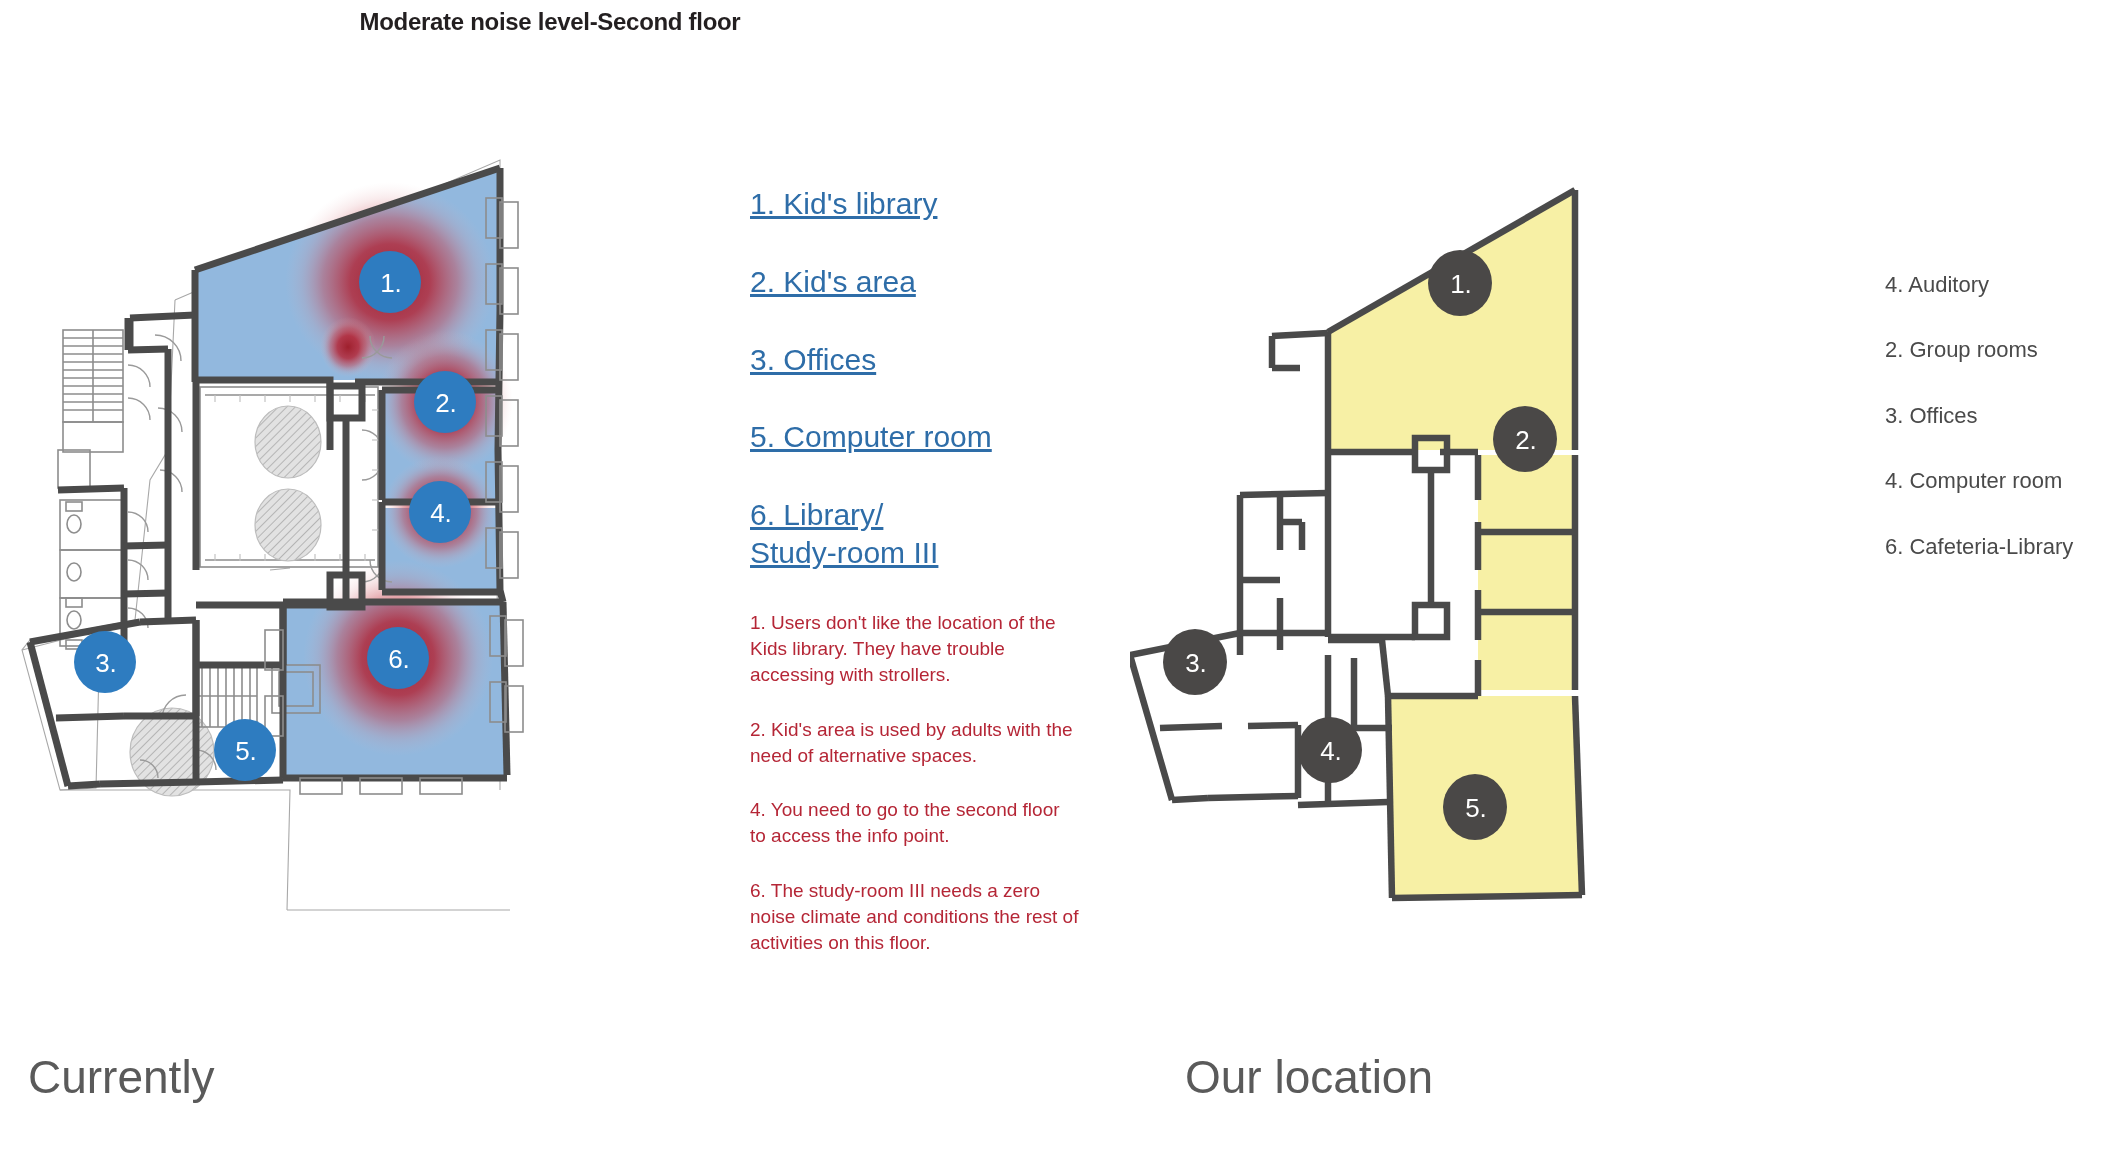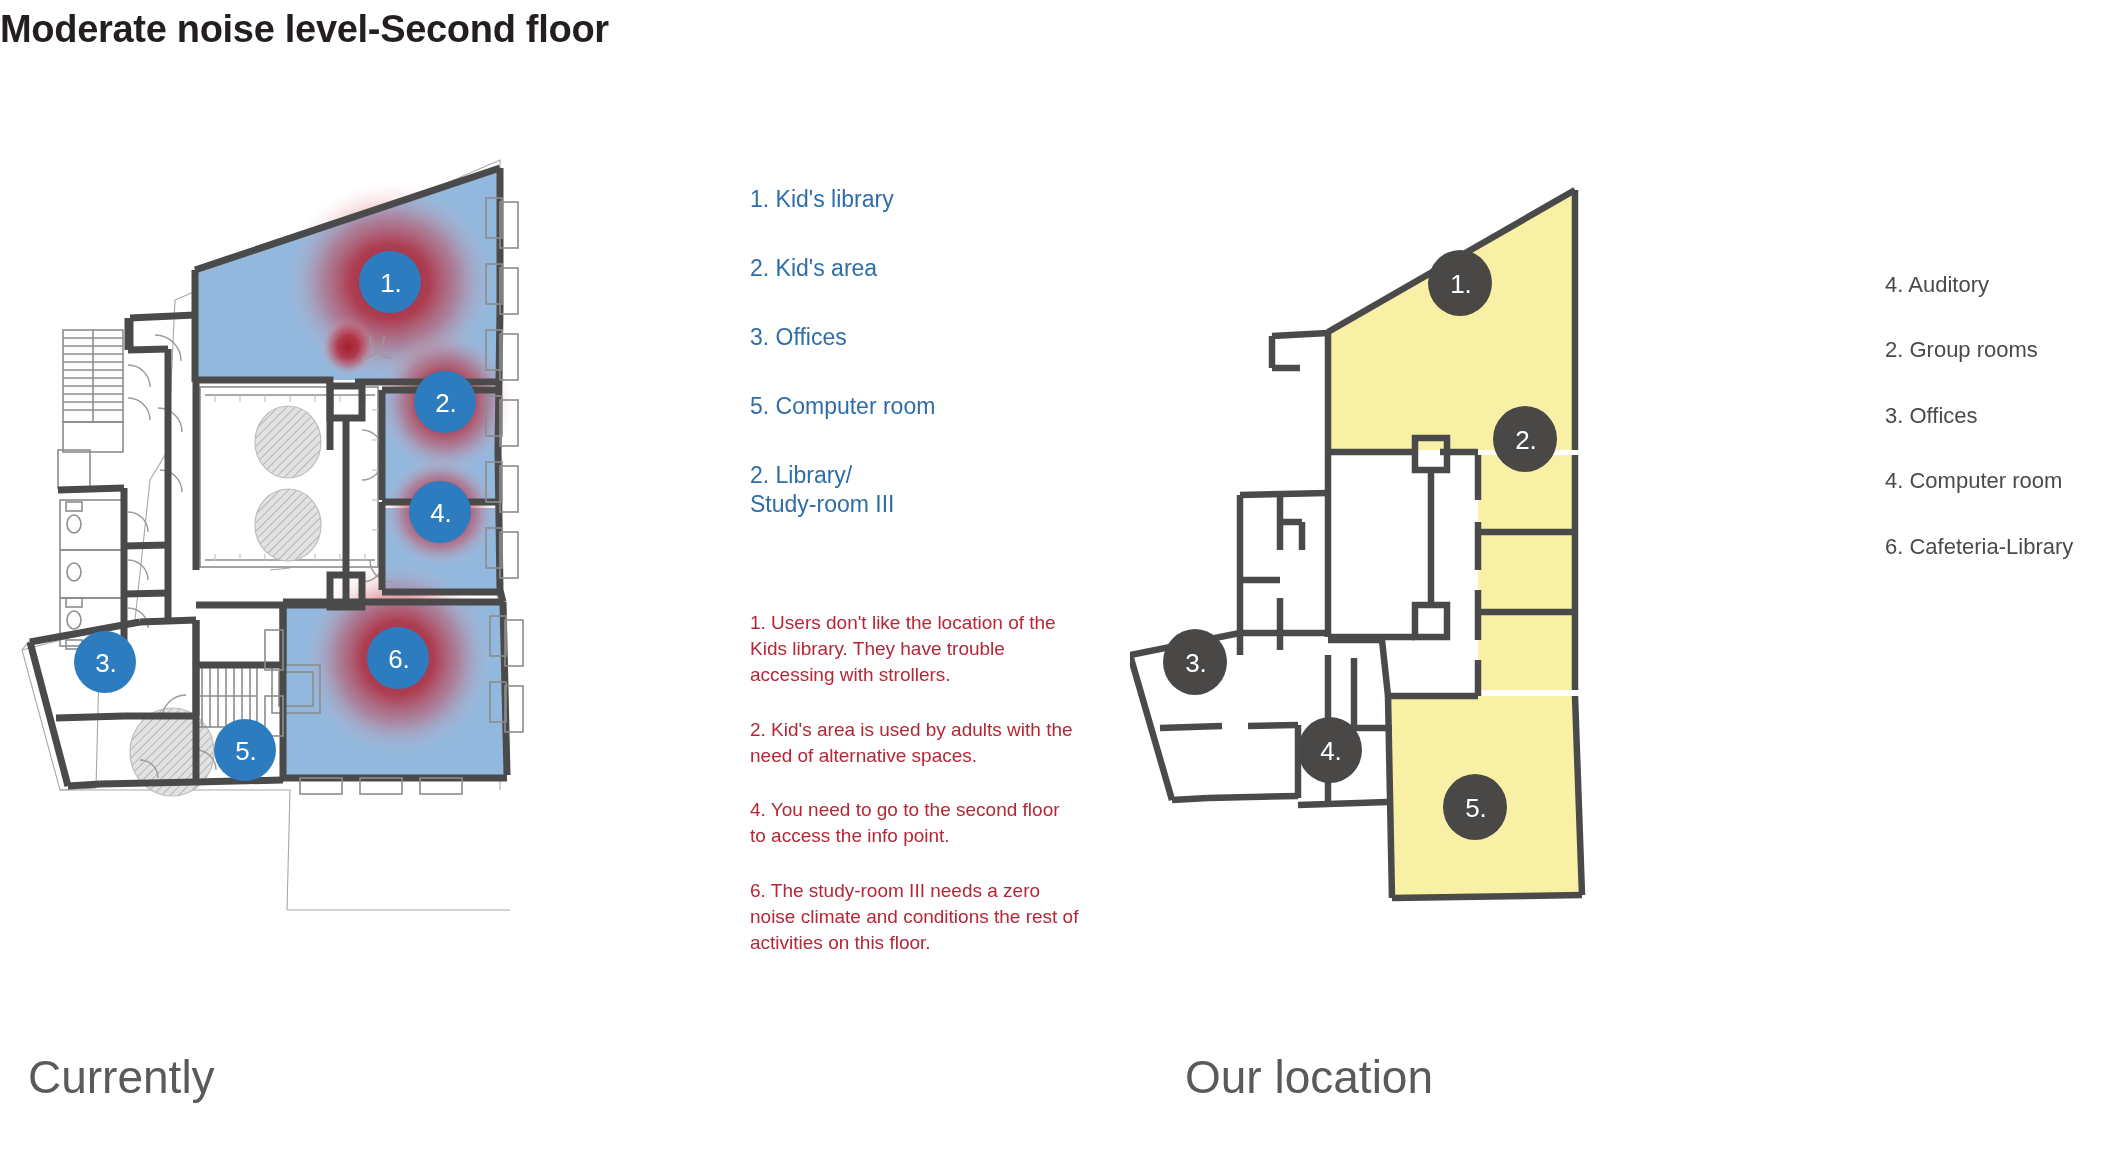--- a/index.html
+++ b/index.html
@@ -5,21 +5,22 @@
   html, body { margin:0; padding:0; }
   body {
     width:2120px; height:1162px;
     background:#ffffff;
     font-family:"Liberation Sans", sans-serif;
     overflow:hidden;
     position:relative;
   }
   #page-title {
     position:absolute; left:0; top:8px; width:1100px;
-    font-size:38px; font-weight:bold; color:#231f20;
+    text-align:center;
+    font-size:24px; font-weight:bold; color:#231f20;
     letter-spacing:-0.3px;
   }
 
   
   .panel { position:absolute; top:150px; }
   #panel-current { left:0px;  width:1010px; height:950px; }
   #panel-solution{ left:1130px; width:780px; height:950px; }
   .panel svg { display:block; }
 
   
@@ -30,22 +31,22 @@
     text-align:center;
   }
   #caption-current  { left:28px;  top:1050px; }
   #caption-solution { left:1185px; top:1050px; }
 
   
   #legend-center {
     position:absolute; left:750px; top:185px; width:340px;
   }
   .legend-item {
-    font-size:23px; color:#2E6DA8; line-height:1.26;
-    margin-bottom:40px; white-space:pre-line;
+    font-size:30px; color:#2E6DA8; line-height:1.26;
+    margin-bottom:40px; white-space:pre-line;text-decoration:underline;
   }
   .legend-item:last-child { margin-bottom:0; }
 
   #notes-center {
     position:absolute; left:750px; top:610px; width:330px;
   }
   .note-item {
     font-size:19px; color:#B52636; line-height:1.38;
     margin-bottom:28px;
   }
@@ -422,21 +423,21 @@
     <text class="marker-txt" x="346" y="658">5.</text>
   </g>
 </svg>
 </div>
 
 <div id="legend-center">
   <div class="legend-item">1. Kid's library</div>
   <div class="legend-item">2. Kid's area</div>
   <div class="legend-item">3. Offices</div>
   <div class="legend-item">5. Computer room</div>
-  <div class="legend-item">2. Library/
+  <div class="legend-item">6. Library/
     Study-room III</div>
 </div>
 
 <div id="notes-center">
   <div class="note-item">1. Users don't like the location of the Kids library. They have trouble accessing with strollers.</div>
   <div class="note-item">2. Kid's area is used by adults with the need of alternative spaces.</div>
   <div class="note-item">4. You need to go to the second floor to access the info point.</div>
   <div class="note-item">6. The study-room III needs a zero noise climate and conditions the rest of activities on this floor.</div>
 </div>
 

